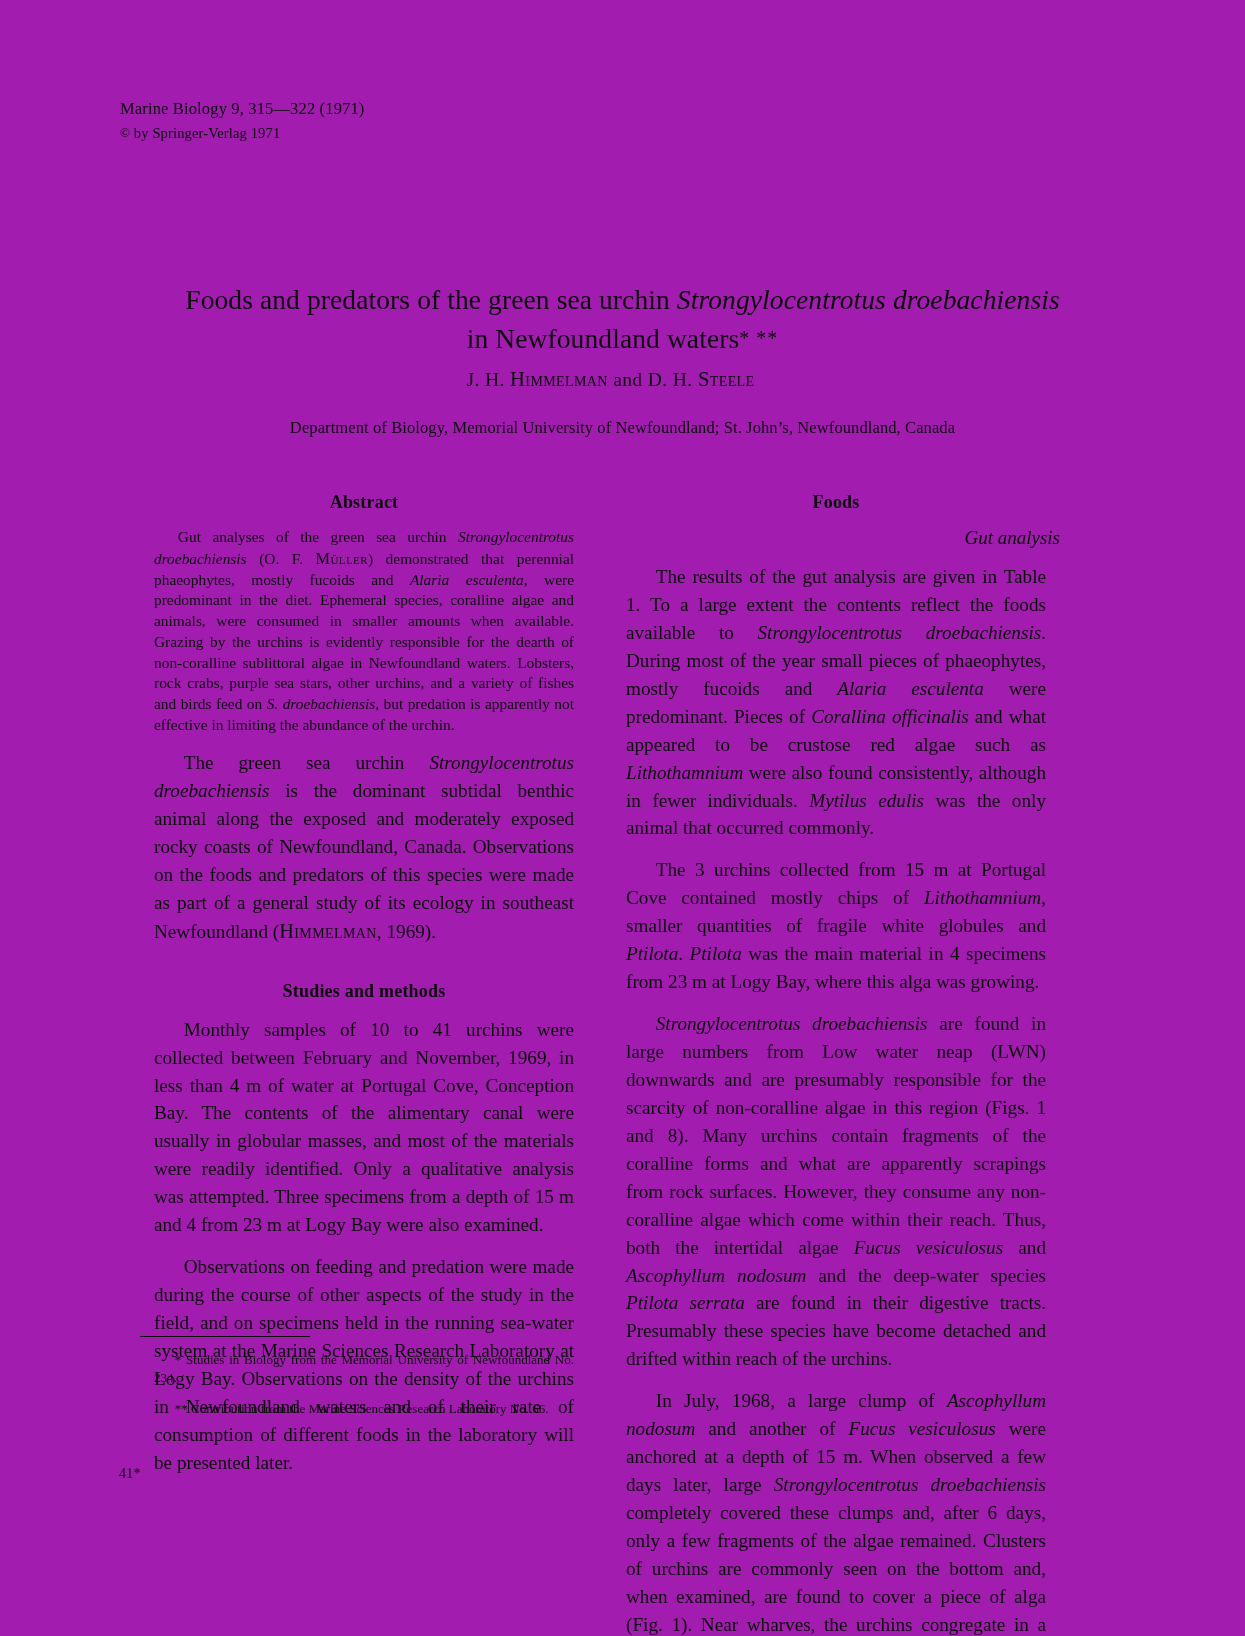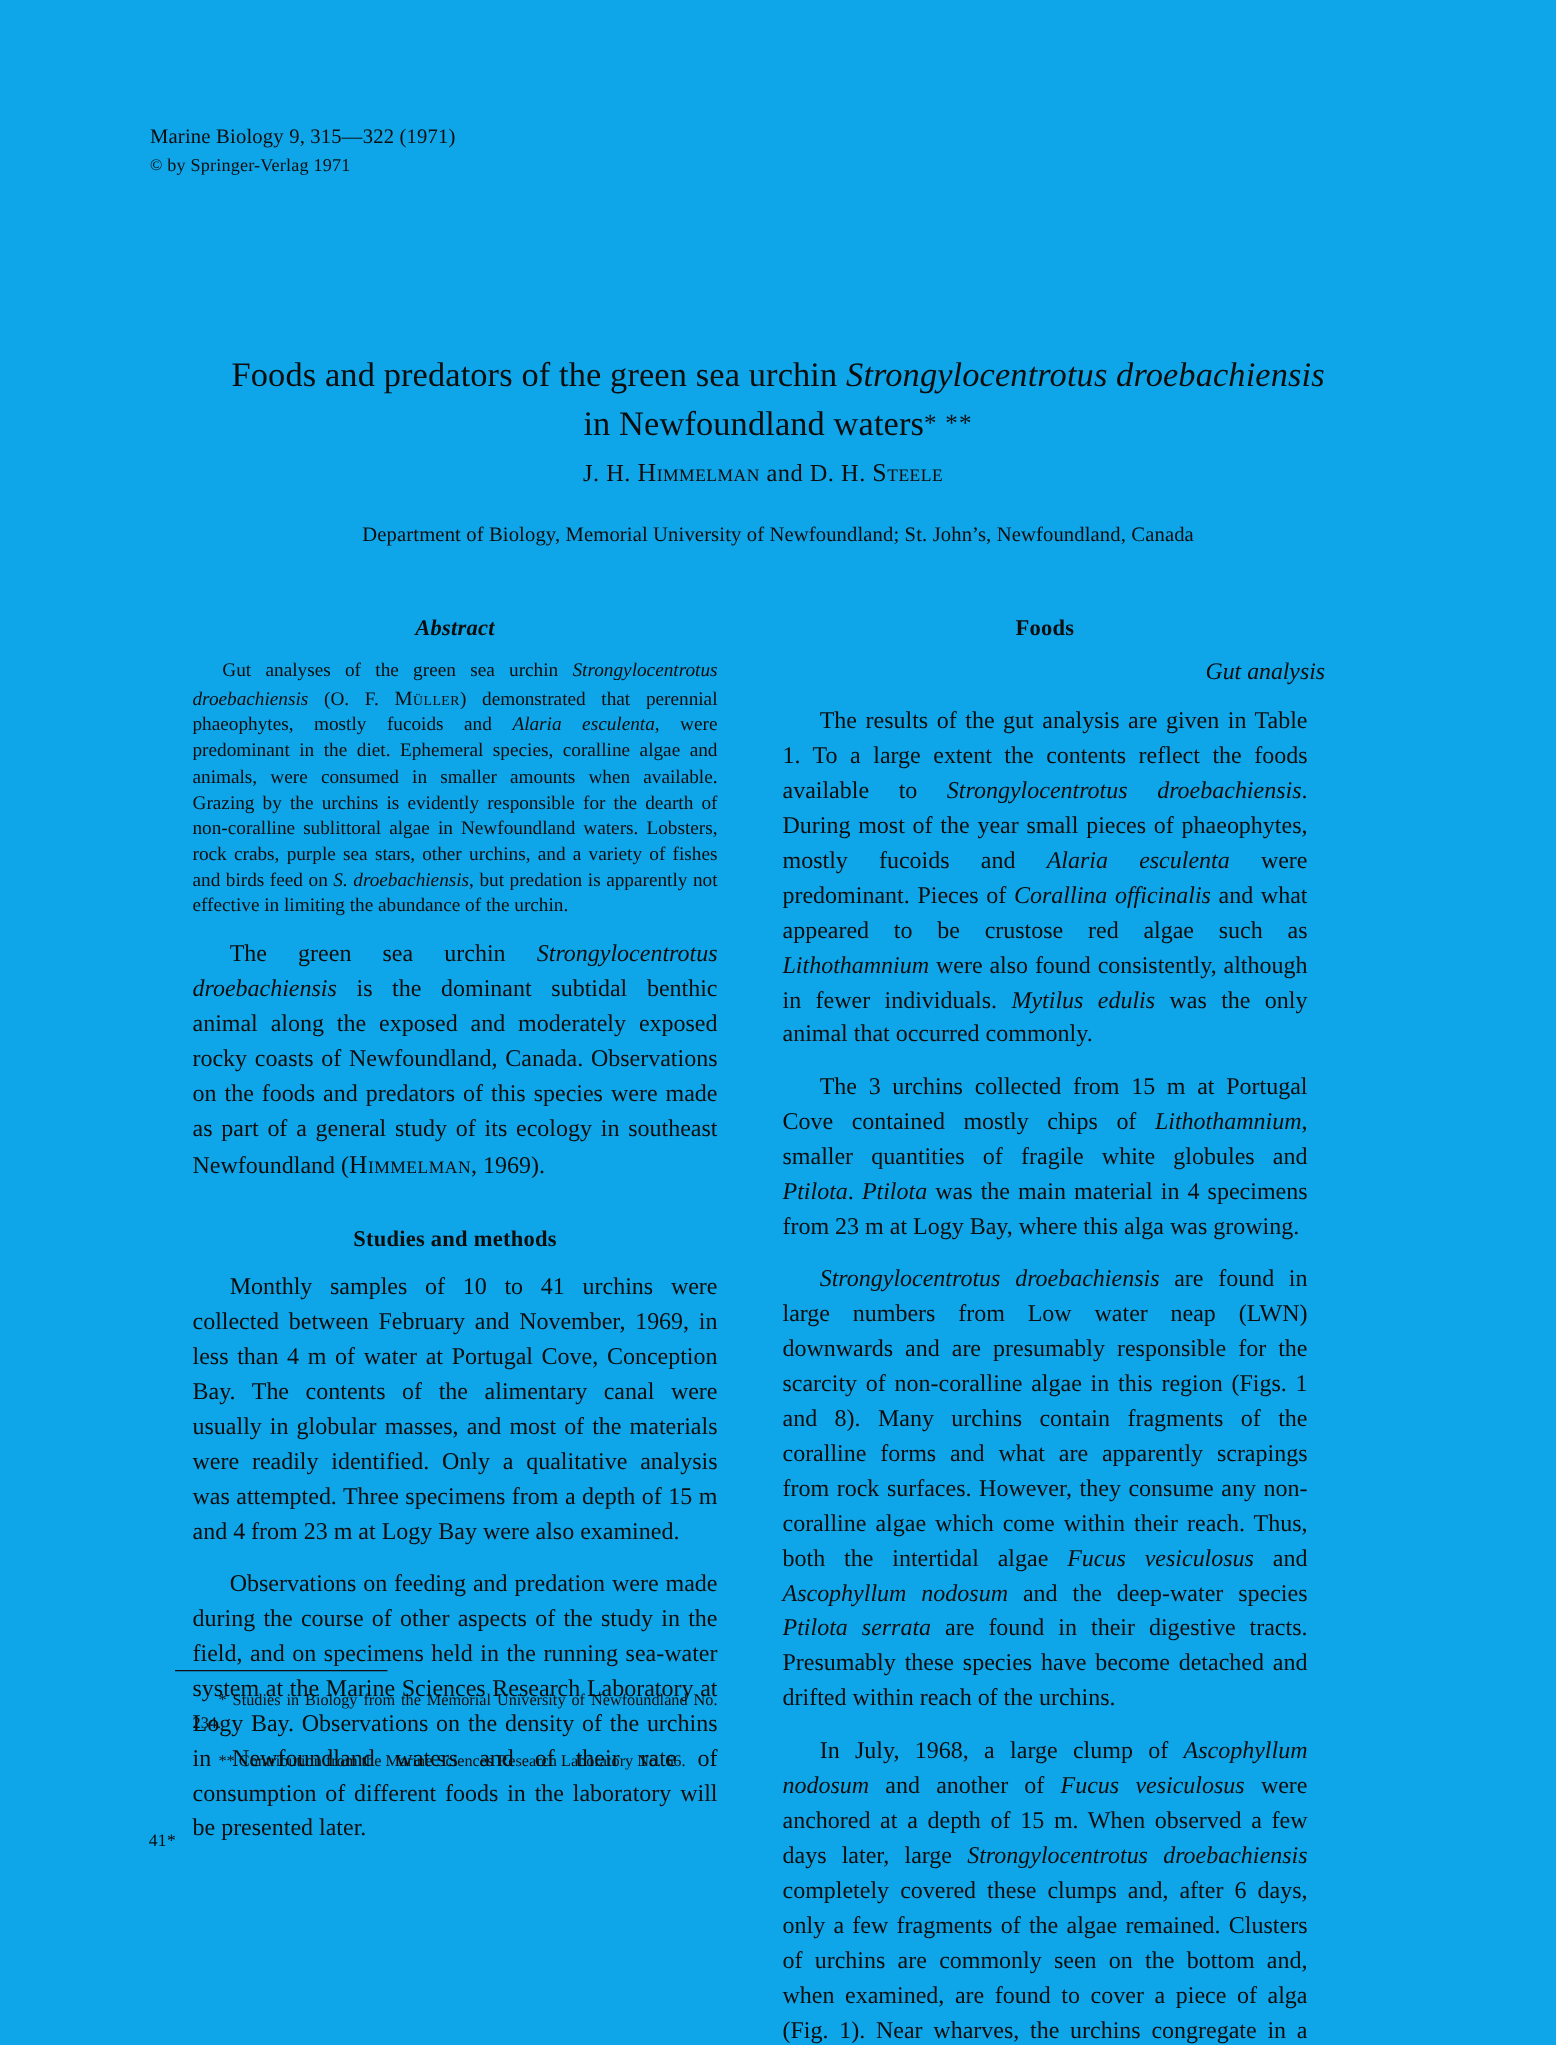--- a/index.html
+++ b/index.html
@@ -4,21 +4,21 @@
 <style>
   html, body {
     margin: 0;
     padding: 0;
     background: #ffffff;
   }
   .page {
     position: relative;
     width: 1245px;
     height: 1636px;
-    background: #0ea5e9;
+    background: #a21caf;
     font-family: "Liberation Serif", "DejaVu Serif", serif;
     color: #0d0d0d;
     overflow: hidden;
     box-sizing: border-box;
   }
 
   
   .runhead {
     position: absolute;
     left: 120px;
@@ -100,21 +100,21 @@
     text-justify: inter-word;
     hyphens: manual;
   }
   p.indent { text-indent: 1.55em; }
 
   
   .abstract p {
     font-size: 15.4px;
     line-height: 1.345;
   }
-  .abstract h2.section { margin-bottom: 5px; font-style: italic; }
+  .abstract h2.section { margin-bottom: 5px; }
 
   
   .body p {
     font-size: 19.2px;
     line-height: 1.455;
   }
   .body h2.section { margin-top: 34px; margin-bottom: 8px; }
 
   .rightcol p {
     font-size: 19.2px;

